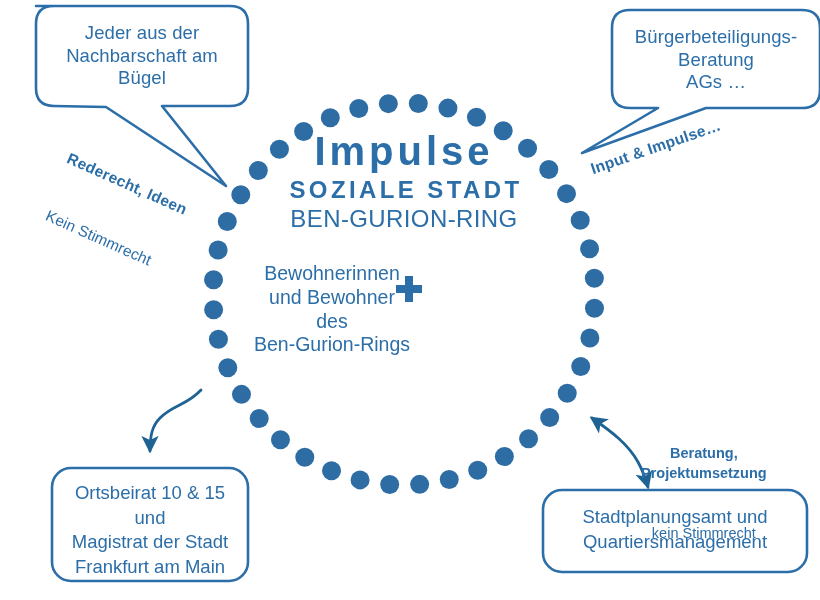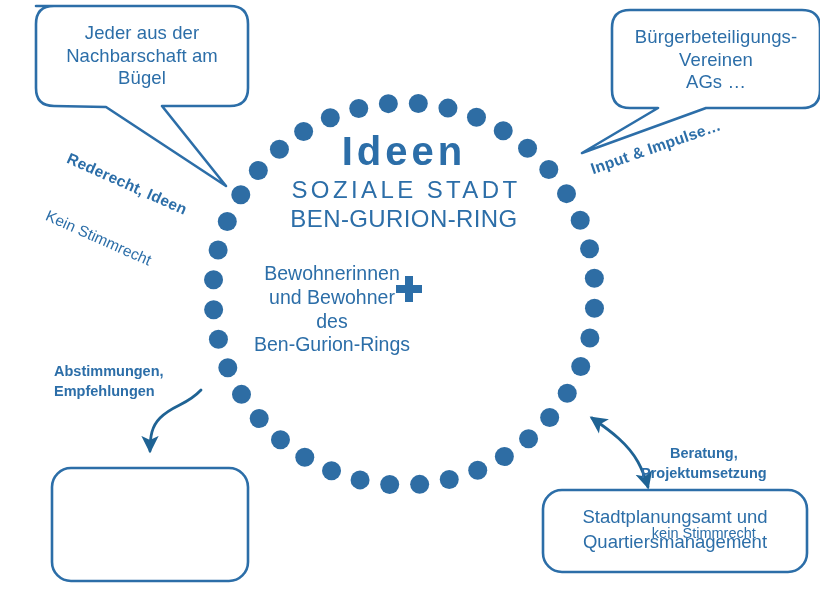--- a/index.html
+++ b/index.html
@@ -46,21 +46,21 @@
     font-size: 40px;
     font-weight: bold;
     letter-spacing: 4px;
     text-align: center;
     width: 400px;
     left: 194px;
     top: 127px;
   }
   #title-sub1 {
     font-size: 24px;
-    font-weight: 400;
+    font-weight: 700;
     letter-spacing: 3.4px;
     width: 400px;
     left: 196px;
     top: 175px;
   }
   #title-sub2 {
     font-size: 24px;
     font-weight: 400;
     letter-spacing: 0.4px;
     width: 400px;
@@ -255,38 +255,40 @@
   <div class="txt bubble-text" style="left:26px; top:22px; width:212px;">Jeder aus der
 Nachbarschaft am
 Bügel</div>
 
   <div class="rot-label" id="label-tl">
     <span class="b">Rederecht, Ideen</span>
     <span class="r">Kein Stimmrecht</span>
   </div>
 
   <div class="txt bubble-text" style="left:602px; top:26px; width:208px;">Bürgerbeteiligungs-
-Vereinen
+Beratung
 AGs …</div>
 
   <div class="rot-label" id="label-tr">Input &amp; Impulse…</div>
 
-  <div class="txt" id="title-main">Ideen</div>
+  <div class="txt" id="title-main">Impulse</div>
   <div class="txt" id="title-sub1">SOZIALE STADT</div>
   <div class="txt" id="title-sub2">BEN-GURION-RING</div>
 
   <div class="txt" id="col-left">Bewohnerinnen
 und Bewohner
 des
 Ben-Gurion-Rings</div>
   <div id="plus-sign"></div>
 
-  <div id="label-bl">Abstimmungen,
-Empfehlungen</div>
-
+
+  <div class="txt box-text" id="box-bl-text">Ortsbeirat 10 &amp; 15
+und
+Magistrat der Stadt
+Frankfurt am Main</div>
 
   <div id="label-br">
     <span class="b">Beratung,
 Projektumsetzung</span>
     <span class="r">kein Stimmrecht</span>
   </div>
 
   <div class="txt box-text" id="box-br-text">Stadtplanungsamt und
 Quartiersmanagement</div>
 

